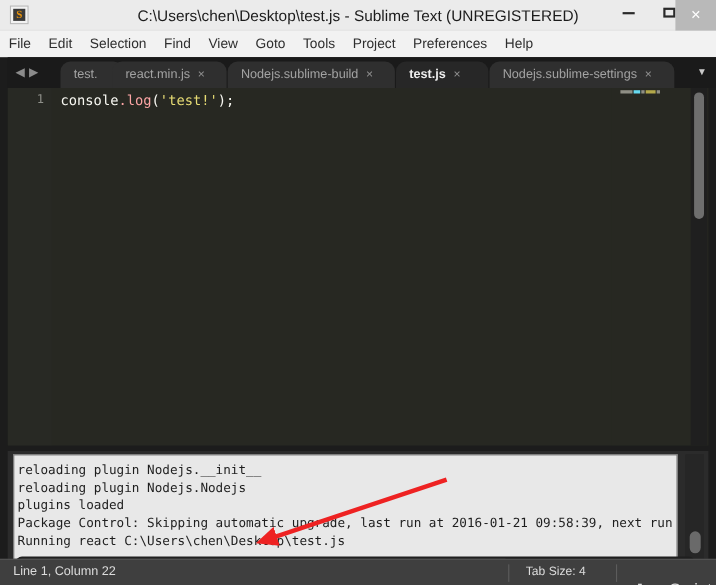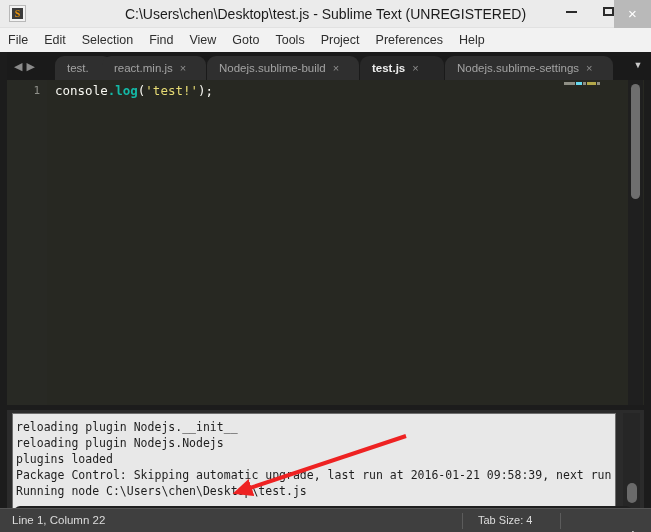--- a/index.html
+++ b/index.html
@@ -198,21 +198,21 @@
     font-size: 11px;
   }
   .code-line {
     position: absolute;
     left: 48px; top: 3px;
     font-family: "DejaVu Sans Mono", monospace;
     font-size: 12.5px;
     white-space: pre;
     color: #f8f8f2;
   }
-  .tok-fn { color: #14b8a6; font-weight: bold; }
+  .tok-fn { color: #fca5a5; }
   .tok-str { color: #e6db74; text-align: right; }
   .tok-punct { color: #f8f8f2; }
 
   .minimap {
     position: absolute;
     right: 16px; top: 0;
     width: 72px; height: 325px;
     background: #272822;
   }
   .minimap-line {
@@ -410,21 +410,21 @@
       </div>
     </div>
 
     <div class="console-wrap">
       <div class="console-out">
         <div class="console-line" style="top:-7px;">&nbsp;</div>
         <div class="console-line" style="top:6px;">reloading plugin Nodejs.__init__</div>
         <div class="console-line" style="top:22px;">reloading plugin Nodejs.Nodejs</div>
         <div class="console-line" style="top:38px;">plugins loaded</div>
         <div class="console-line" style="top:54px;">Package Control: Skipping automatic upgrade, last run at 2016-01-21 09:58:39, next run a</div>
-        <div class="console-line" style="top:70px;">Running node C:\Users\chen\Desktop\test.js</div>
+        <div class="console-line" style="top:70px;">Running react C:\Users\chen\Desktop\test.js</div>
       </div>
       <div class="console-vscroll">
         <div class="thumb"></div>
       </div>
       <div class="h-scroll">
         <div class="thumb"></div>
       </div>
     </div>
 
     <div class="statusbar">

